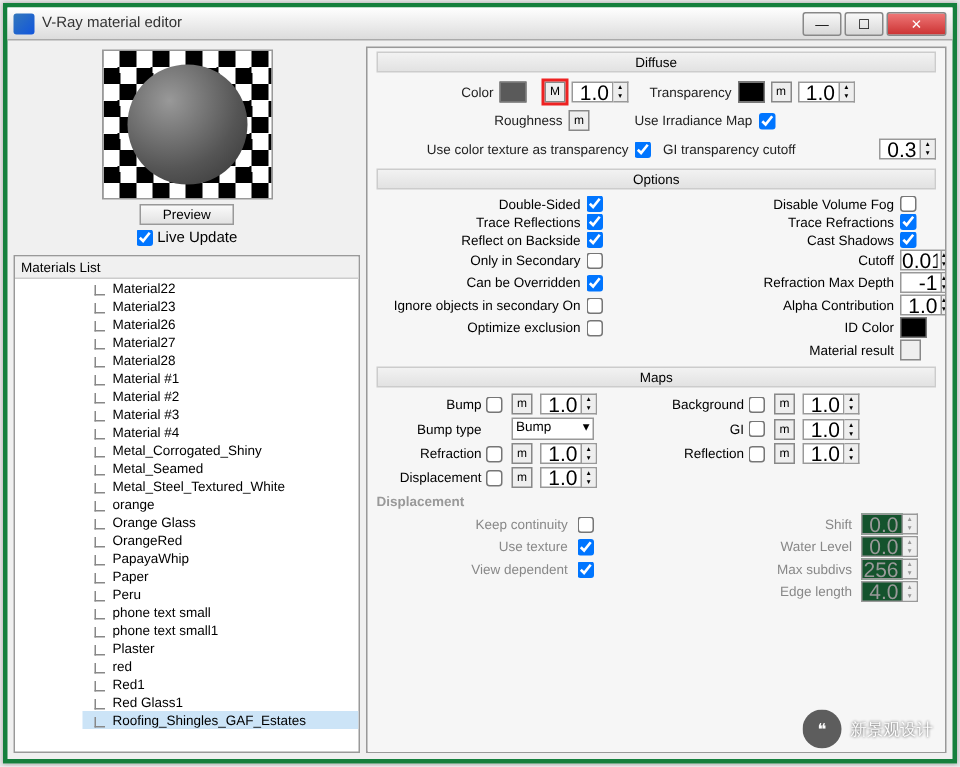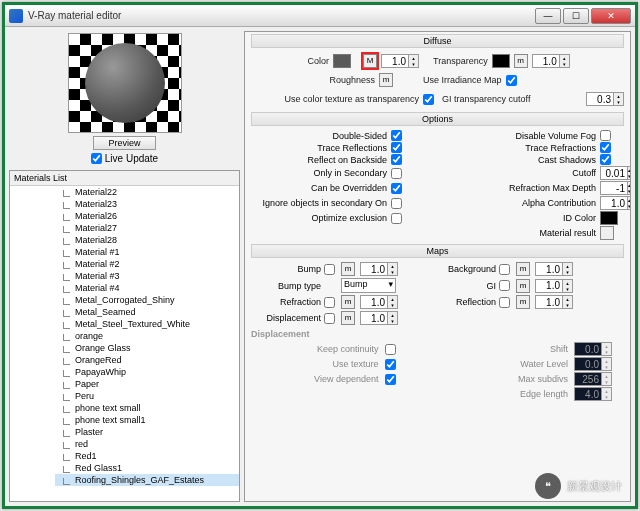--- a/index.html
+++ b/index.html
@@ -30,36 +30,36 @@
 .section { margin-bottom:4px; }
 .section-hdr { text-align:center; background:linear-gradient(#f2f2f2,#e2e2e2); border:1px solid #ccc; padding:1px; font-size:9px; margin-bottom:4px;}
 .row { display:flex; align-items:center; gap:4px; min-height:18px; margin-bottom:1px;}
 .lbl { text-align:right; font-size:9px; color:#222; }
 .swatch { width:18px; height:14px; border:1px solid #777; display:inline-block;}
 .swatch.dk { background:#5a5a5a;}
 .swatch.blk{ background:#000;}
 .mbox { width:14px; height:14px; border:1px solid #888; background:#eee; font-size:8px; text-align:center; line-height:12px;}
 .mbox.red { outline:2px solid #e22; outline-offset:0;}
 .spin { display:flex; align-items:center;}
-.spin input { width:28px; height:14px; border:1px solid #999; text-align:right; padding-right:2px; font-size:10px;}
+.spin input { width:28px; height:14px; border:1px solid #999; text-align:right; padding-right:2px; font-size:14px;}
 .spin .ar { width:10px; height:14px; display:flex; flex-direction:column; border:1px solid #999; border-left:none;}
 .spin .ar div{ flex:1; font-size:5px; text-align:center; line-height:6px; background:#eee;}
 .ck { width:11px;height:11px;}
 .grid2 { display:grid; grid-template-columns: 140px 24px 1fr 24px; row-gap:1px; align-items:center;}
 .grid2 .l{ text-align:right; font-size:9px; padding-right:4px;}
 .gridm { display:grid; grid-template-columns: 70px 14px 16px 40px 20px 70px 14px 16px 40px; row-gap:2px; column-gap:3px; align-items:center;}
 .gridm .l{ text-align:right; font-size:9px;}
 .sel-box { width:55px; height:15px; border:1px solid #999; background:#fff; font-size:9px; padding-left:2px; position:relative;}
 .sel-box::after{content:"▾"; position:absolute; right:2px; top:0;}
 .disp { margin-top:4px;}
 .disp .drow{ display:grid; grid-template-columns:1fr 16px 40px 1fr 50px; align-items:center; margin-bottom:1px;}
 .disp .drow .l{text-align:right; font-size:9px; color:#888; padding-right:6px;}
 .disp .drow .l2{text-align:right; font-size:9px; color:#888; padding-right:6px;}
 .dimmed { color:#999; }
-.dimmed input { color:#999; background:#0f172a;}
+.dimmed input { color:#999; background:#14532d;}
 .watermark { position:absolute; right:18px; bottom:12px; display:flex; align-items:center; gap:6px; opacity:.75;}
 .wm-circ{ width:26px;height:26px;border-radius:50%;background:#2a2a2a; display:flex;align-items:center;justify-content:center;color:#fff;font-size:11px;}
 .wm-txt{ color:#fff; font-size:11px; text-shadow:0 0 2px #000;}
 ::-webkit-scrollbar{width:14px;}::-webkit-scrollbar-thumb{background:#c4c4c4;border:1px solid #999;}::-webkit-scrollbar-track{background:#eee;}
 </style>
 </head>
 <body>
 
 <div class="window">
   <div class="titlebar">

